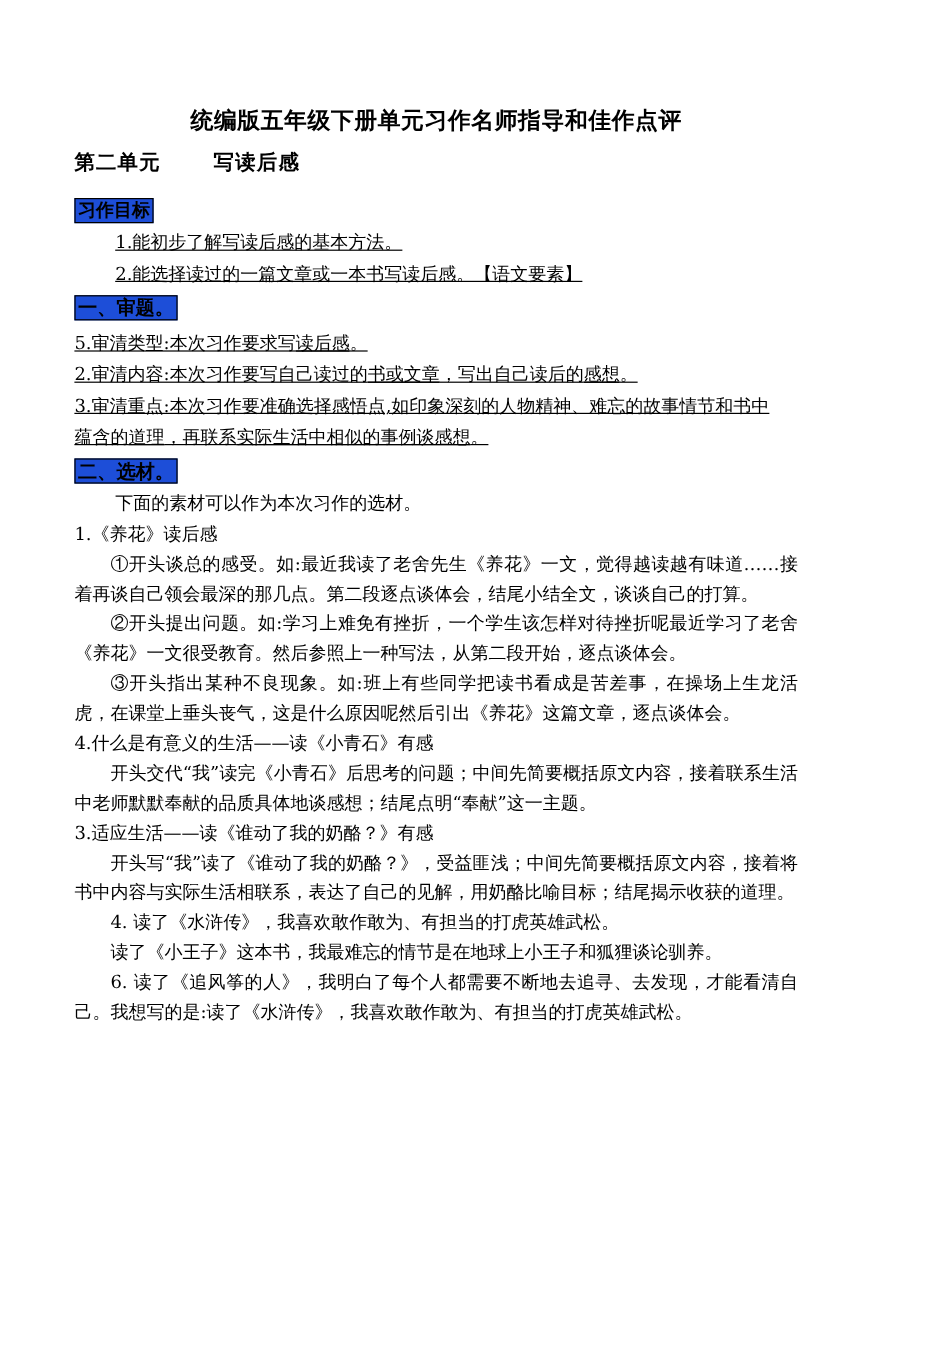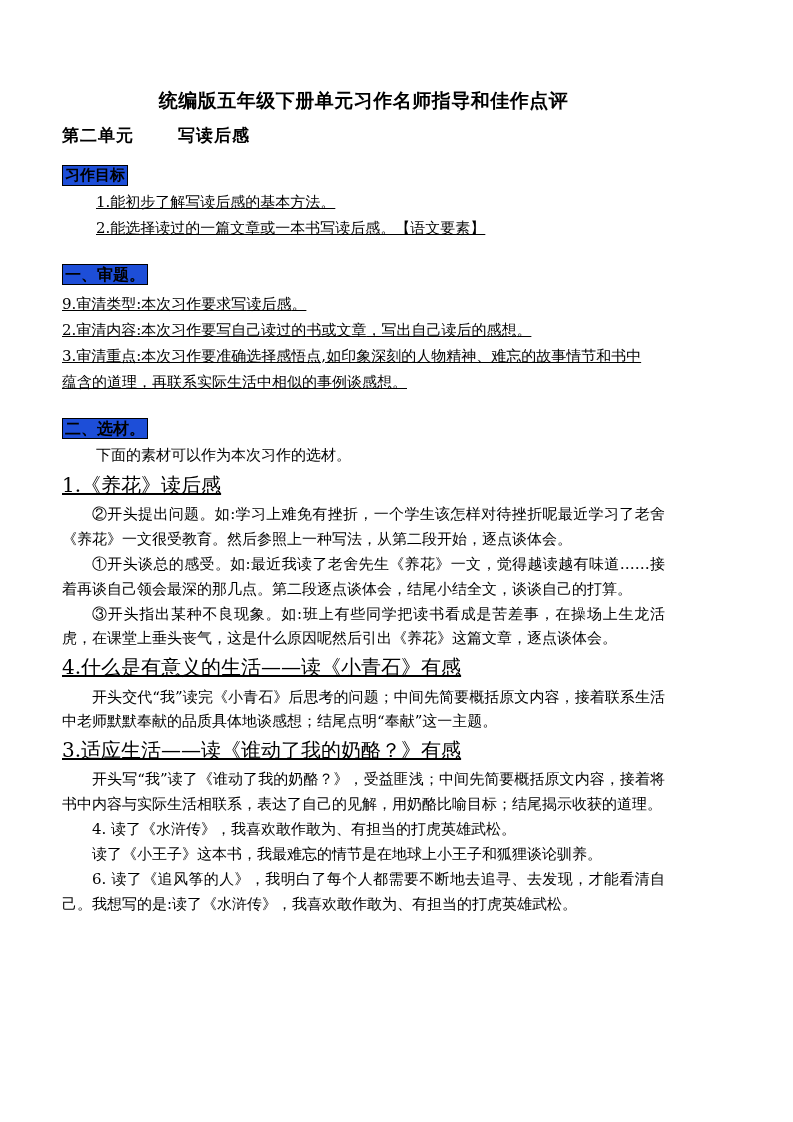--- a/index.html
+++ b/index.html
@@ -54,21 +54,21 @@
   .line {
     font-size: 15px;
     line-height: 1.62;
     margin: 0 0 2px 0;
     text-align: justify;
   }
   .indent2 {
     text-indent: 34px;
   }
   .sec-head {
-    margin: 24px 0 6px 0;
+    margin: 6px 0 6px 0;
   }
   .u {
     text-decoration: underline;
   }
   .serif {
     font-family: "DejaVu Serif", "Liberation Serif", serif;
     text-decoration: underline;
   }
   .center-bold {
     font-weight: normal;
@@ -80,25 +80,24 @@
     font-size: 15px;
     line-height: 1.66;
     margin: 0;
     text-align: justify;
     font-family: "DejaVu Serif", "Liberation Serif", serif;
   }
   .mat-line.hang {
     text-indent: 30px;
   }
   .num-line {
-    font-size: 20px;
+    font-size: 15px;
     line-height: 1.66;
     margin: 0;
     font-family: "DejaVu Serif", "Liberation Serif", serif;
-    text-decoration: underline;
   }
 </style>
 </head>
 <body>
 
 <div class="page">
 
   <div class="title">统编版五年级下册单元习作名师指导和佳作点评</div>
 
   <div class="subtitle">
@@ -110,41 +109,41 @@
   </div>
 
   <div class="line indent2 serif">1.能初步了解写读后感的基本方法。</div>
   <div class="line indent2 serif">2.能选择读过的一篇文章或一本书写读后感。【语文要素】</div>
 
   <div class="sec-head">
     <span class="boxed">一、审题。</span>
   </div>
 
   <div class="line serif">
-    <span>9.审清类型:本次习作要求写</span><span class="u">读后感</span><span>。</span>
+    <span>5.审清类型:本次习作要求写</span><span class="u">读后感</span><span>。</span>
   </div>
 
   <div class="line serif">
     <span>2.审清内容:本次习作要写自己读过的</span><span class="u">书或文章</span><span>，写出自己读后的</span><span class="u">感想</span><span>。</span>
   </div>
 
   <div class="line serif">3.审清重点:本次习作要准确选择感悟点,如印象深刻的人物精神、难忘的故事情节和书中</div>
   <div class="line serif">
     <span>蕴含的</span><span class="u">道理</span><span>，再联系</span><span class="u">实际生活中相似的事例谈感想</span><span>。</span>
   </div>
 
   <div class="sec-head">
     <span class="boxed">二、选材。</span>
   </div>
 
   <div class="center-bold">下面的素材可以作为本次习作的选材。</div>
 
   <div class="num-line">1.《养花》读后感</div>
+  <div class="mat-line hang">①开头谈总的感受。如:最近我读了老舍先生《养花》一文，觉得越读越有味道……接着再谈自己领会最深的那几点。第二段逐点谈体会，结尾小结全文，谈谈自己的打算。</div>
   <div class="mat-line hang">②开头提出问题。如:学习上难免有挫折，一个学生该怎样对待挫折呢最近学习了老舍《养花》一文很受教育。然后参照上一种写法，从第二段开始，逐点谈体会。</div>
-  <div class="mat-line hang">①开头谈总的感受。如:最近我读了老舍先生《养花》一文，觉得越读越有味道……接着再谈自己领会最深的那几点。第二段逐点谈体会，结尾小结全文，谈谈自己的打算。</div>
   <div class="mat-line hang">③开头指出某种不良现象。如:班上有些同学把读书看成是苦差事，在操场上生龙活虎，在课堂上垂头丧气，这是什么原因呢然后引出《养花》这篇文章，逐点谈体会。</div>
 
   <div class="num-line">4.什么是有意义的生活——读《小青石》有感</div>
   <div class="mat-line hang">开头交代“我”读完《小青石》后思考的问题；中间先简要概括原文内容，接着联系生活中老师默默奉献的品质具体地谈感想；结尾点明“奉献”这一主题。</div>
 
   <div class="num-line">3.适应生活——读《谁动了我的奶酪？》有感</div>
   <div class="mat-line hang">开头写“我”读了《谁动了我的奶酪？》，受益匪浅；中间先简要概括原文内容，接着将书中内容与实际生活相联系，表达了自己的见解，用奶酪比喻目标；结尾揭示收获的道理。</div>
 
   <div class="mat-line hang">4. 读了《水浒传》，我喜欢敢作敢为、有担当的打虎英雄武松。</div>
   <div class="mat-line hang">读了《小王子》这本书，我最难忘的情节是在地球上小王子和狐狸谈论驯养。</div>

